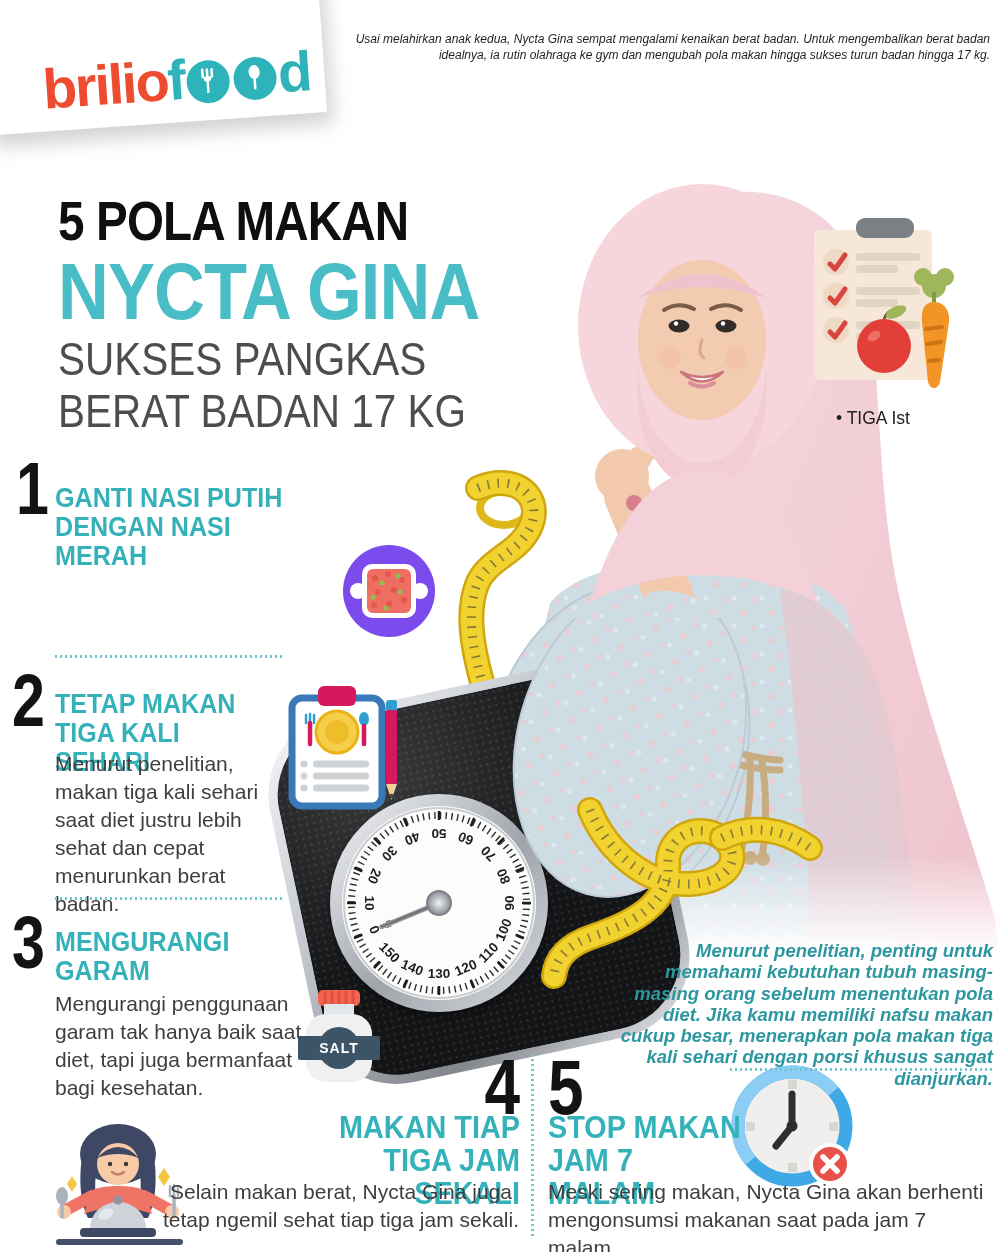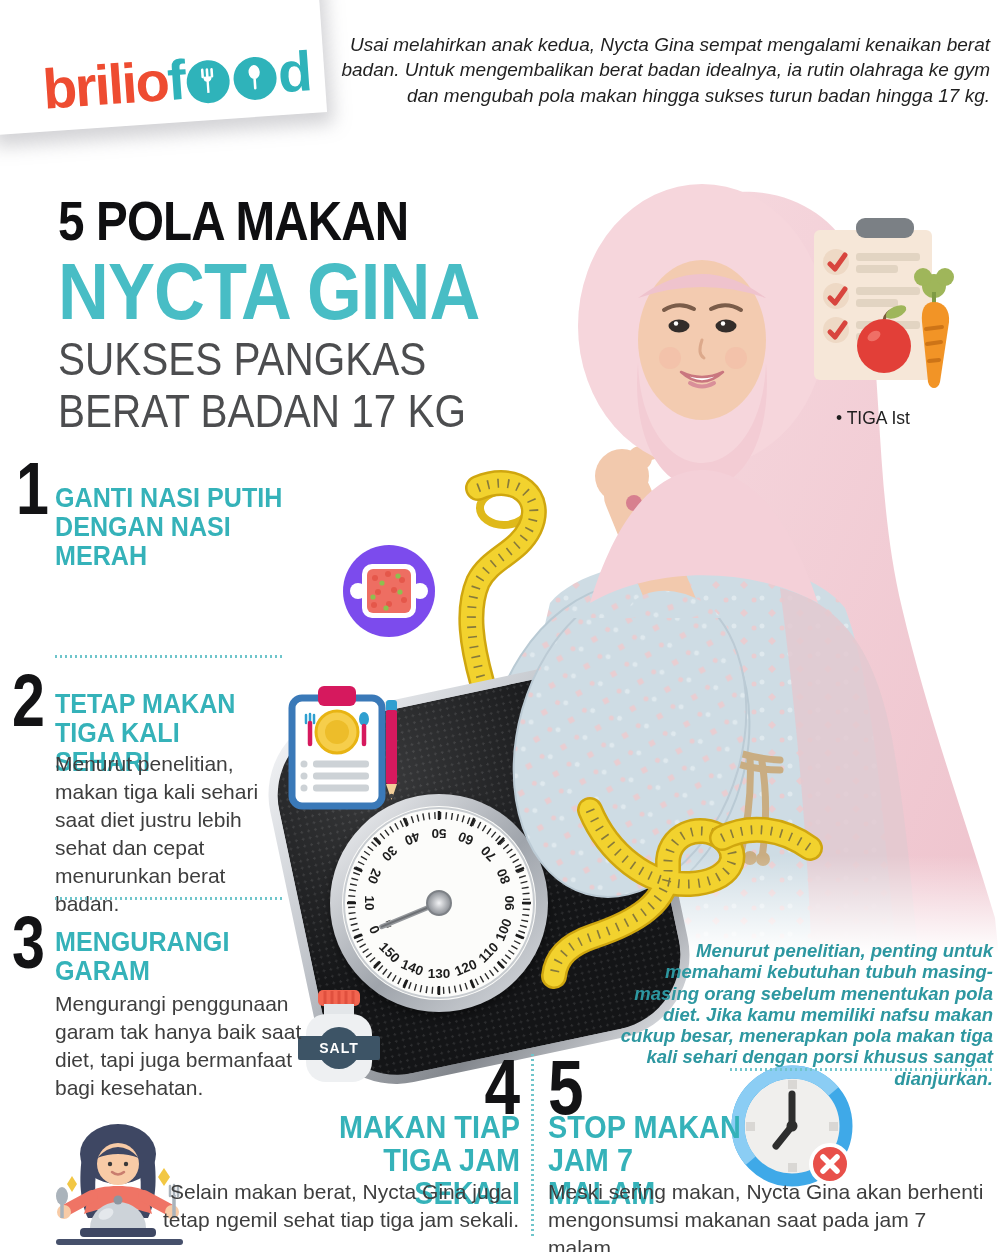--- a/index.html
+++ b/index.html
@@ -10,21 +10,21 @@
   
   .logo-card{left:-18px;top:-34px;width:340px;height:158px;background:#fff;
              transform:rotate(-4deg);box-shadow:6px 12px 18px rgba(130,130,138,.35);z-index:8;}
   .logo{position:absolute;left:58px;bottom:14px;display:flex;align-items:center;
         font-size:56px;font-weight:700;letter-spacing:-2px;line-height:1;}
   .logo .red{color:#ee4c31;}
   .logo .teal{color:#2fb3ba;}
   .logo-o{width:43px;height:43px;border-radius:50%;background:#2fb3ba;display:inline-flex;
           align-items:center;justify-content:center;margin:0 2px;transform:translateY(3px);}
   .intro{left:330px;top:32px;width:660px;text-align:right;font-style:italic;
-         font-size:19px;line-height:1.33;color:#1f1f1f;z-index:7;}
+         font-size:12px;line-height:1.33;color:#1f1f1f;z-index:7;}
 
   
   .t1{left:58px;top:188px;font-size:56px;font-weight:800;color:#0f0f11;letter-spacing:-1px;
       transform:scaleX(.85);transform-origin:left top;white-space:nowrap;z-index:7;}
   .t2{left:58px;top:246px;font-size:80px;font-weight:800;color:#48bdc5;letter-spacing:-1px;
       transform:scaleX(.88);transform-origin:left top;white-space:nowrap;z-index:7;}
   .t3{left:58px;top:334px;font-size:46px;font-weight:400;color:#4c4d4f;width:565px;line-height:1.12;
       transform:scaleX(.88);transform-origin:left top;z-index:7;}
 
   

